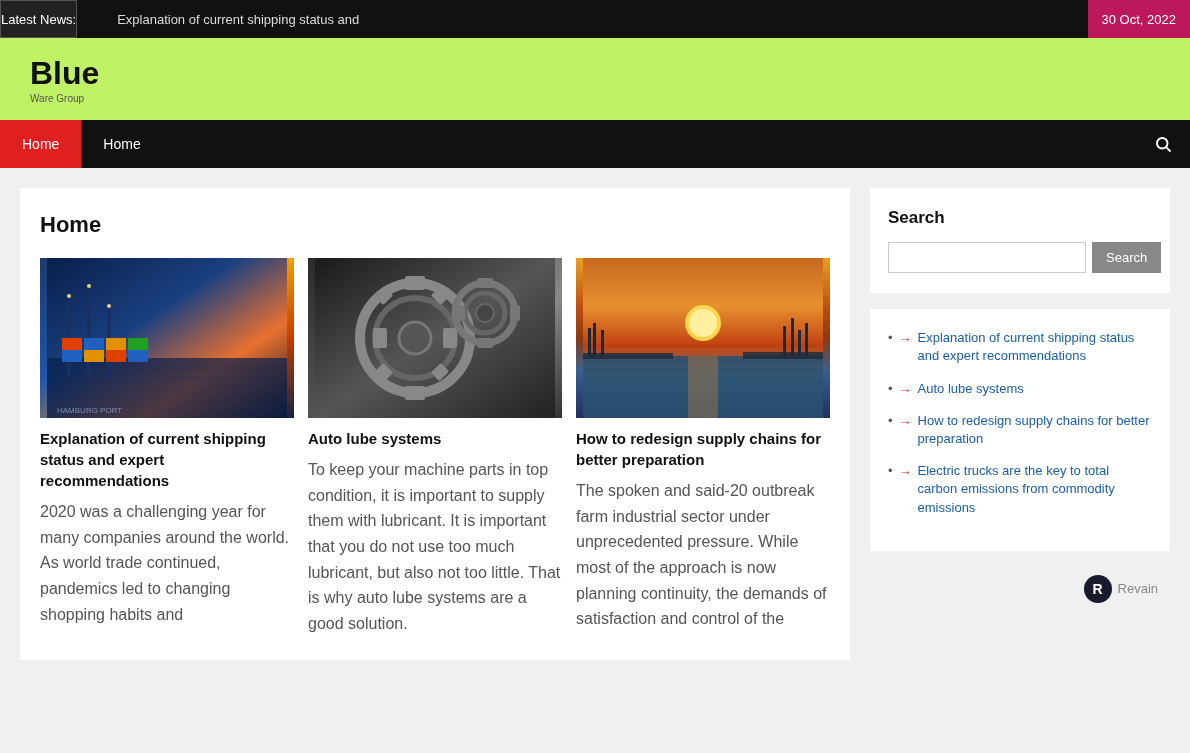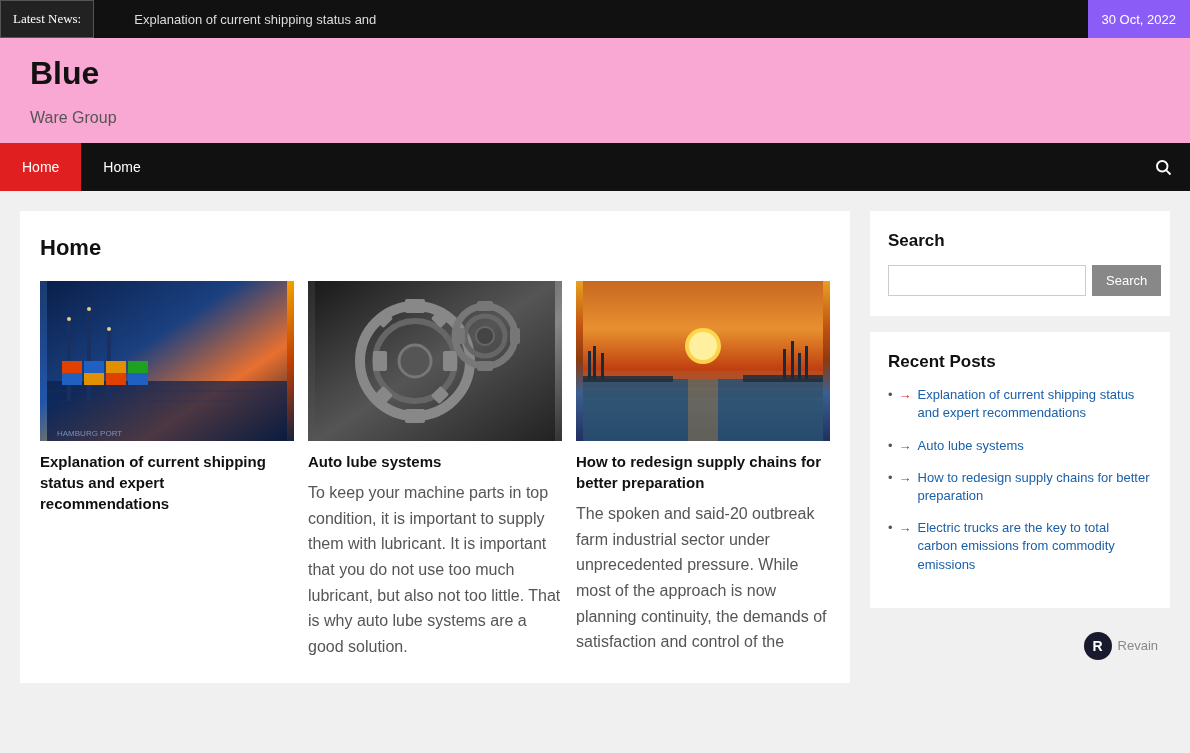--- a/index.html
+++ b/index.html
@@ -11,61 +11,60 @@
       color: #fff;
       display: flex;
       align-items: center;
       padding: 0;
       height: 38px;
     }
     .latest-news-badge {
       background: #222;
       border: 1px solid #555;
       color: #fff;
-      padding: 6px 12px;
+      padding: 6px 0;
       font-size: 13px;
       white-space: nowrap;
       height: 100%;
       display: flex;
       align-items: center;
-      font-family: Liberation Serif, serif;
     }
     .top-bar-ticker {
       padding: 0 16px;
       font-size: 13px;
       color: #ddd;
       margin-left: 24px;
     }
     .top-bar-date {
       margin-left: auto;
-      background: #8b5cf6;
+      background: #be185d;
       color: #fff;
       padding: 6px 14px;
       font-size: 13px;
       height: 100%;
       display: flex;
       align-items: center;
       white-space: nowrap;
     }
 
     
     .site-header {
-      background: #f9a8d4;
+      background: #bef264;
       padding: 18px 30px 16px 30px;
     }
     .site-title {
       font-size: 32px;
       font-weight: bold;
       color: #111;
       line-height: 1.1;
     }
     .site-subtitle {
-      font-size: 16px;
+      font-size: 10px;
       color: #555;
-      margin-top: 18px;
+      margin-top: 2px;
     }
 
     
     nav {
       background: #111;
       display: flex;
       align-items: stretch;
       height: 48px;
     }
     .nav-item {
@@ -313,20 +312,21 @@
             <circle cx="42" cy="28" r="2" fill="#ffe080" opacity="0.9"></circle>
             <circle cx="62" cy="48" r="2" fill="#ffe080" opacity="0.9"></circle>
 
             <line x1="0" y1="110" x2="240" y2="110" stroke="#1a3060" stroke-width="1" opacity="0.5"></line>
             <line x1="0" y1="120" x2="240" y2="120" stroke="#1a3060" stroke-width="1" opacity="0.3"></line>
 
             <text x="10" y="155" font-size="8" fill="#aaccee" opacity="0.6">HAMBURG PORT</text>
           </svg>
         </div>
         <div class="article-headline">Explanation of current shipping status and expert recommendations</div>
+        <div class="article-excerpt">2020 was a challenging year for many companies around the world. As world trade continued, pandemics led to changing shopping habits and</div>
       </div>
 
       <div class="article-card">
         <div class="img-gears">
           <svg width="100%" height="100%" viewBox="0 0 240 160" xmlns="http://www.w3.org/2000/svg">
             <defs>
               <linearGradient id="g2" x1="0" y1="0" x2="1" y2="1">
                 <stop offset="0%" stop-color="#1a1a1a"></stop>
                 <stop offset="50%" stop-color="#555"></stop>
                 <stop offset="100%" stop-color="#222"></stop>
@@ -410,21 +410,20 @@
 
     <div class="sidebar-widget">
       <div class="widget-title">Search</div>
       <div class="search-row">
         <input class="search-input" type="text" style="">
         <button class="search-btn">Search</button>
       </div>
     </div>
 
     <div class="sidebar-widget">
-      <div class="widget-title">Recent Posts</div>
 
       <div class="recent-post-item">
         <span class="recent-post-bullet">•</span>
         <span class="recent-post-arrow">→</span>
         <a class="recent-post-link" href="#">Explanation of current shipping status and expert recommendations</a>
       </div>
 
       <div class="recent-post-item">
         <span class="recent-post-bullet">•</span>
         <span class="recent-post-arrow">→</span>

